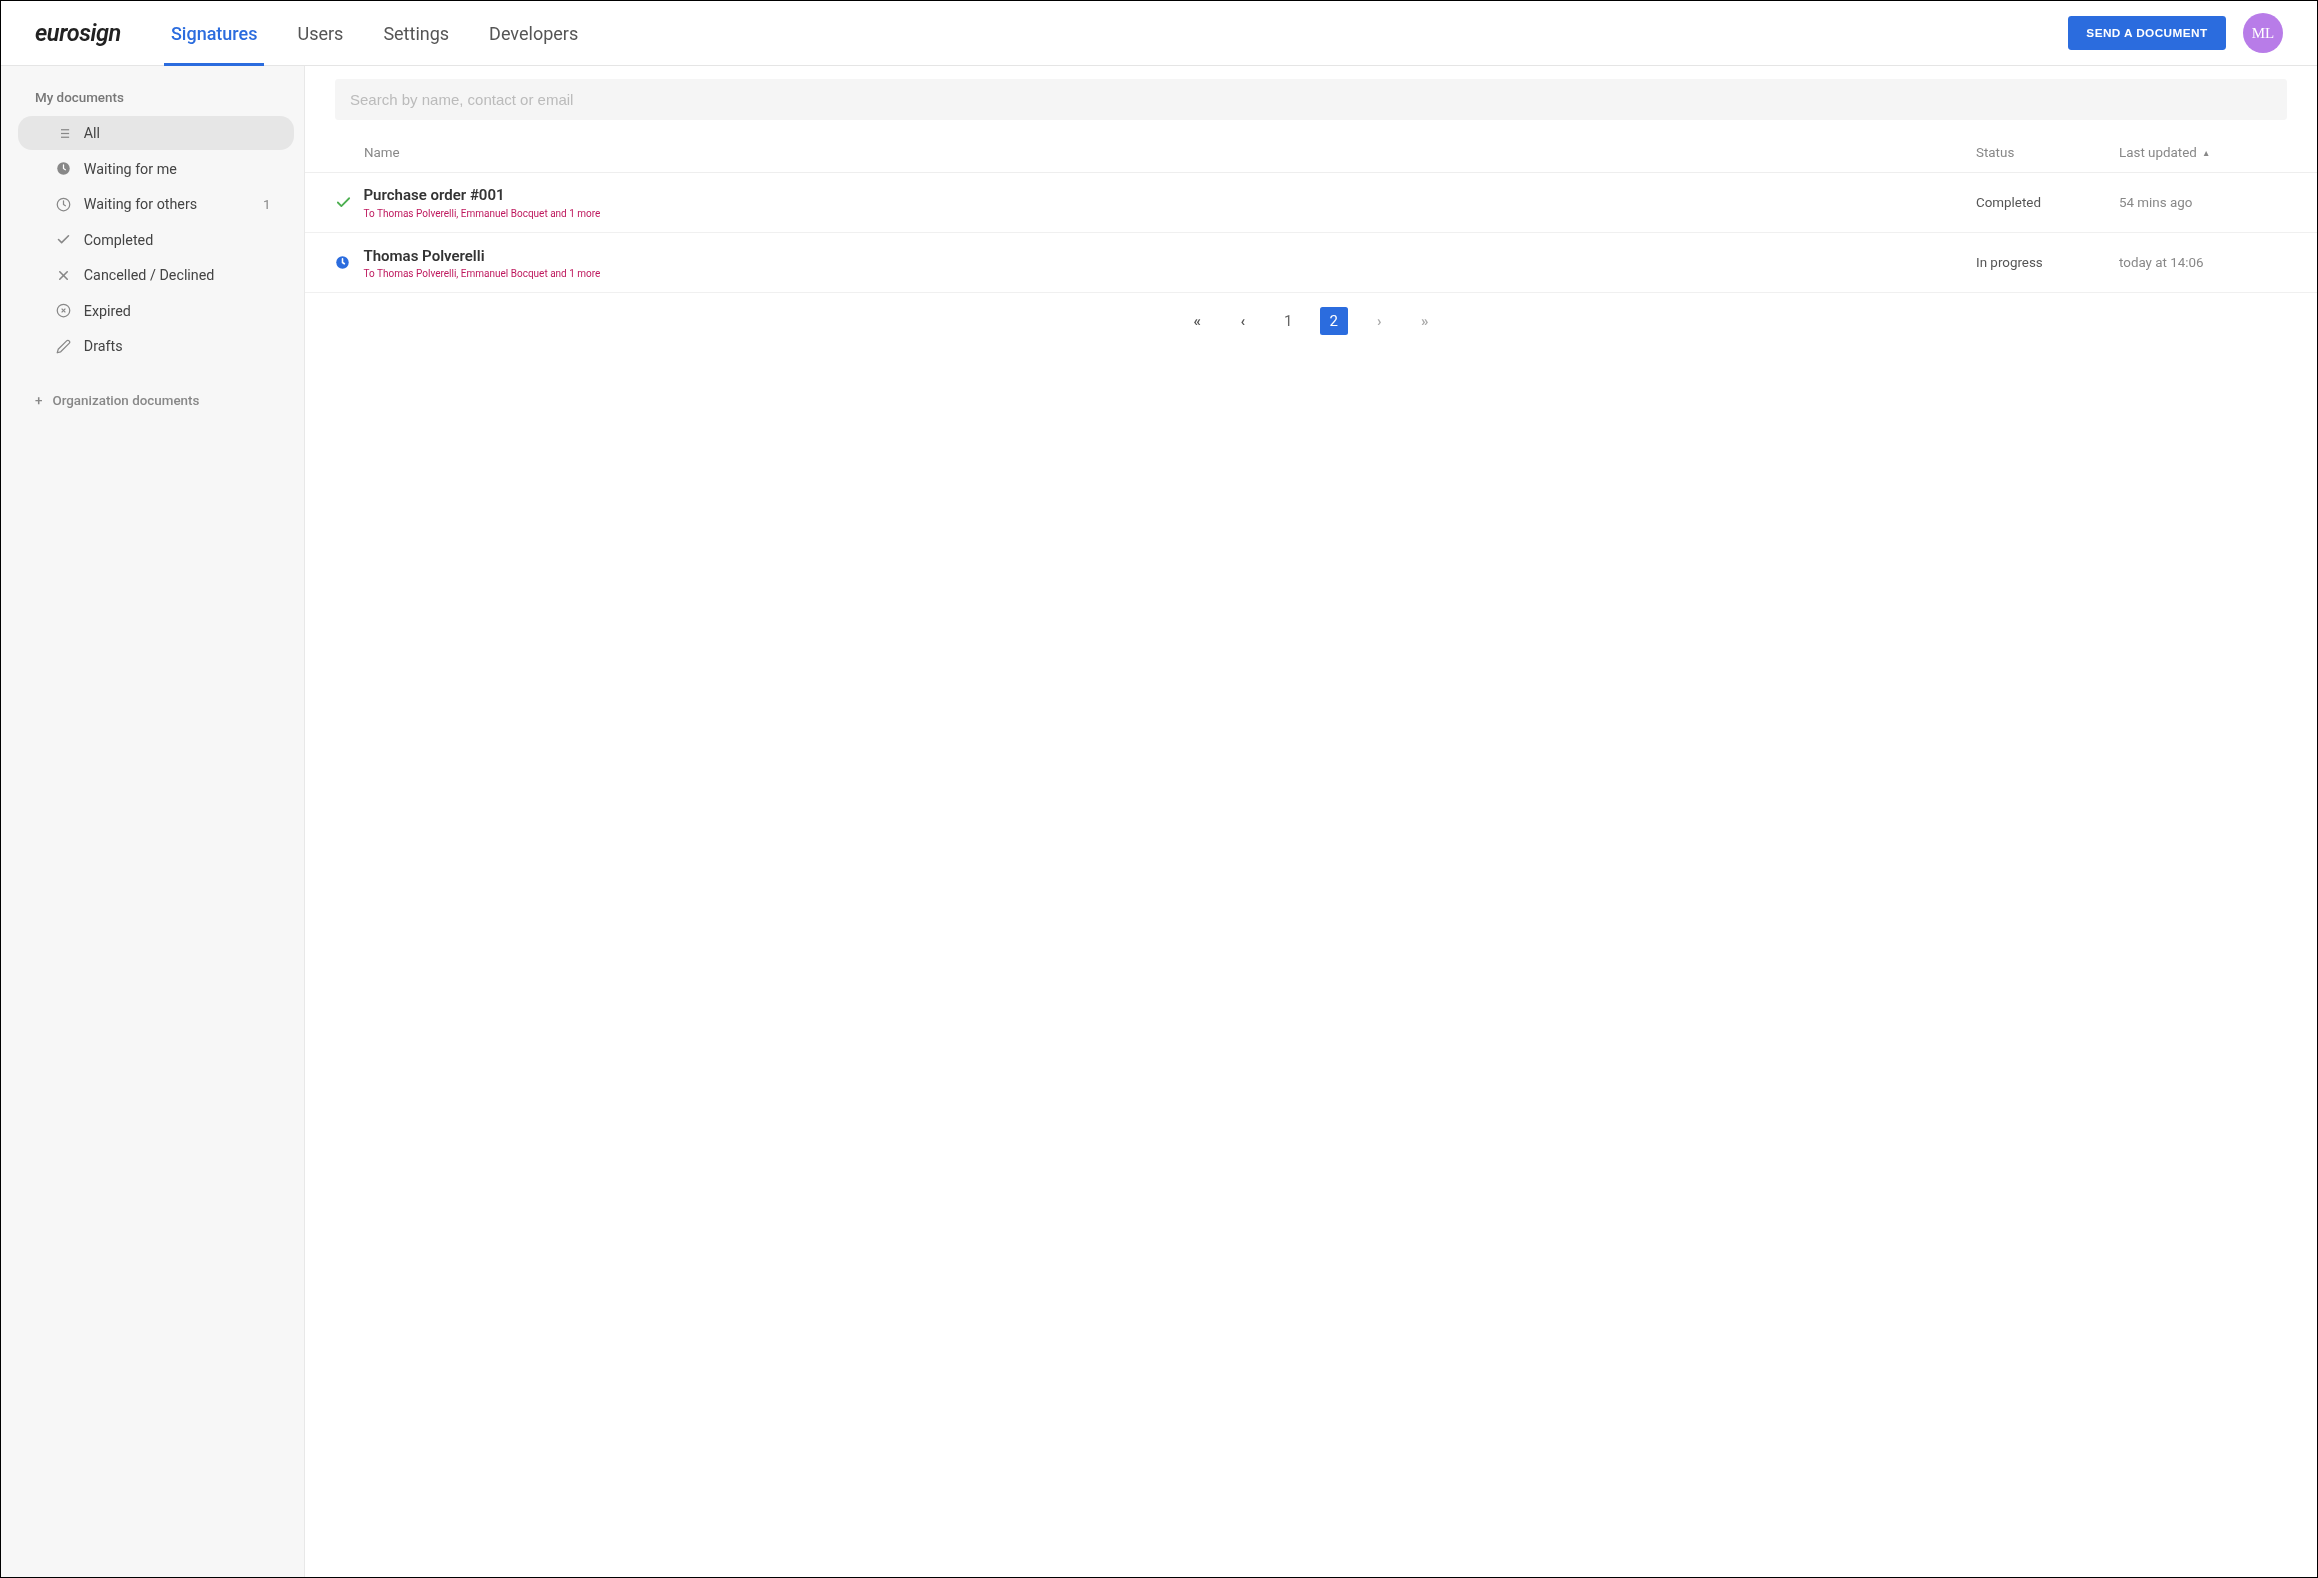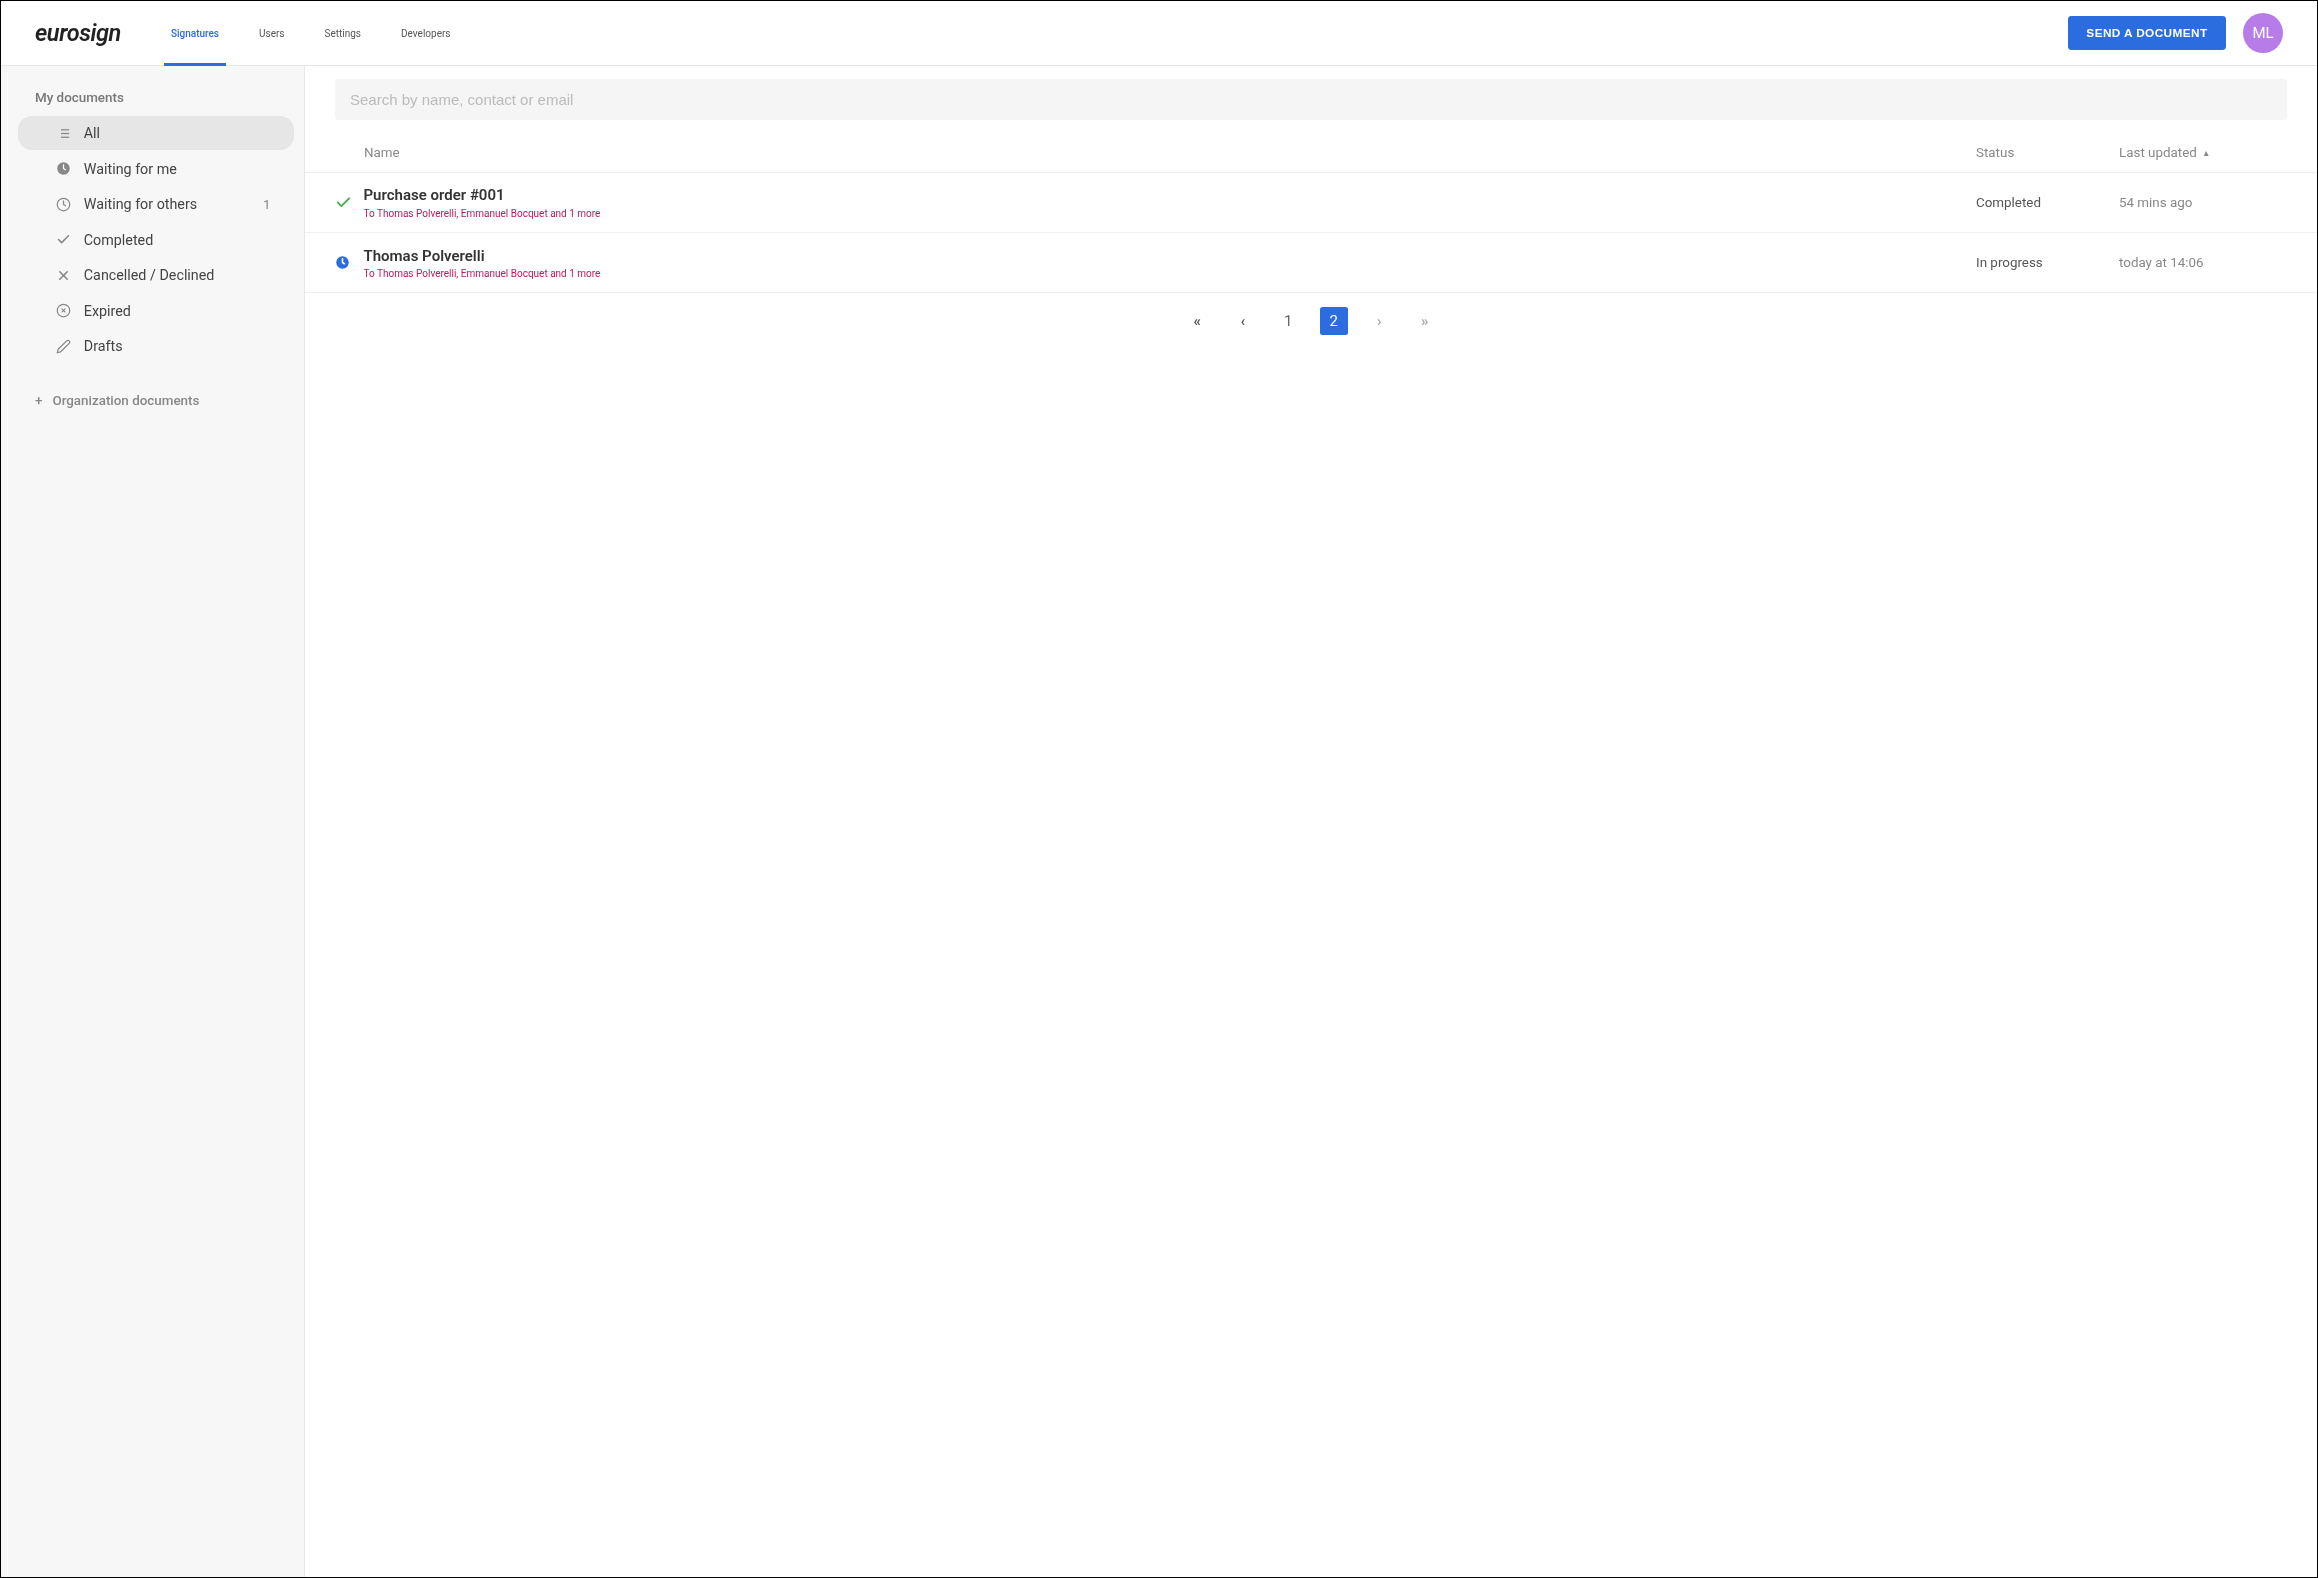--- a/index.html
+++ b/index.html
@@ -36,21 +36,21 @@
       font-style: italic;
     }
     .nav-tabs {
       display: flex;
       gap: 40px;
       flex: 1;
       height: 100%;
       align-items: center;
     }
     .nav-tab {
-      font-size: 10px;
+      font-size: 18px;
       color: #555;
       cursor: pointer;
       height: 100%;
       display: flex;
       align-items: center;
       position: relative;
     }
     .nav-tab.active {
       color: #2b6cde;
       font-weight: 500;
@@ -81,20 +81,21 @@
       height: 40px;
       border-radius: 50%;
       background: #b87ce8;
       color: #fff;
       display: flex;
       align-items: center;
       justify-content: center;
       font-size: 15px;
       font-weight: 400;
       cursor: pointer;
+      font-family: Liberation Serif, serif;
     }
     
     .body {
       display: flex;
       flex: 1;
       overflow: hidden;
     }
     
     .sidebar {
       width: 304px;

